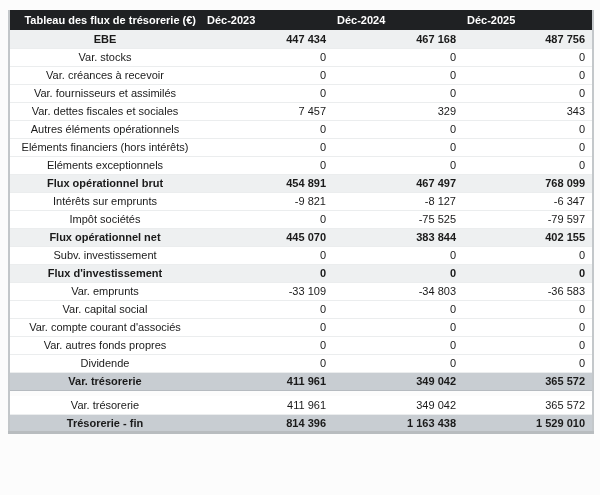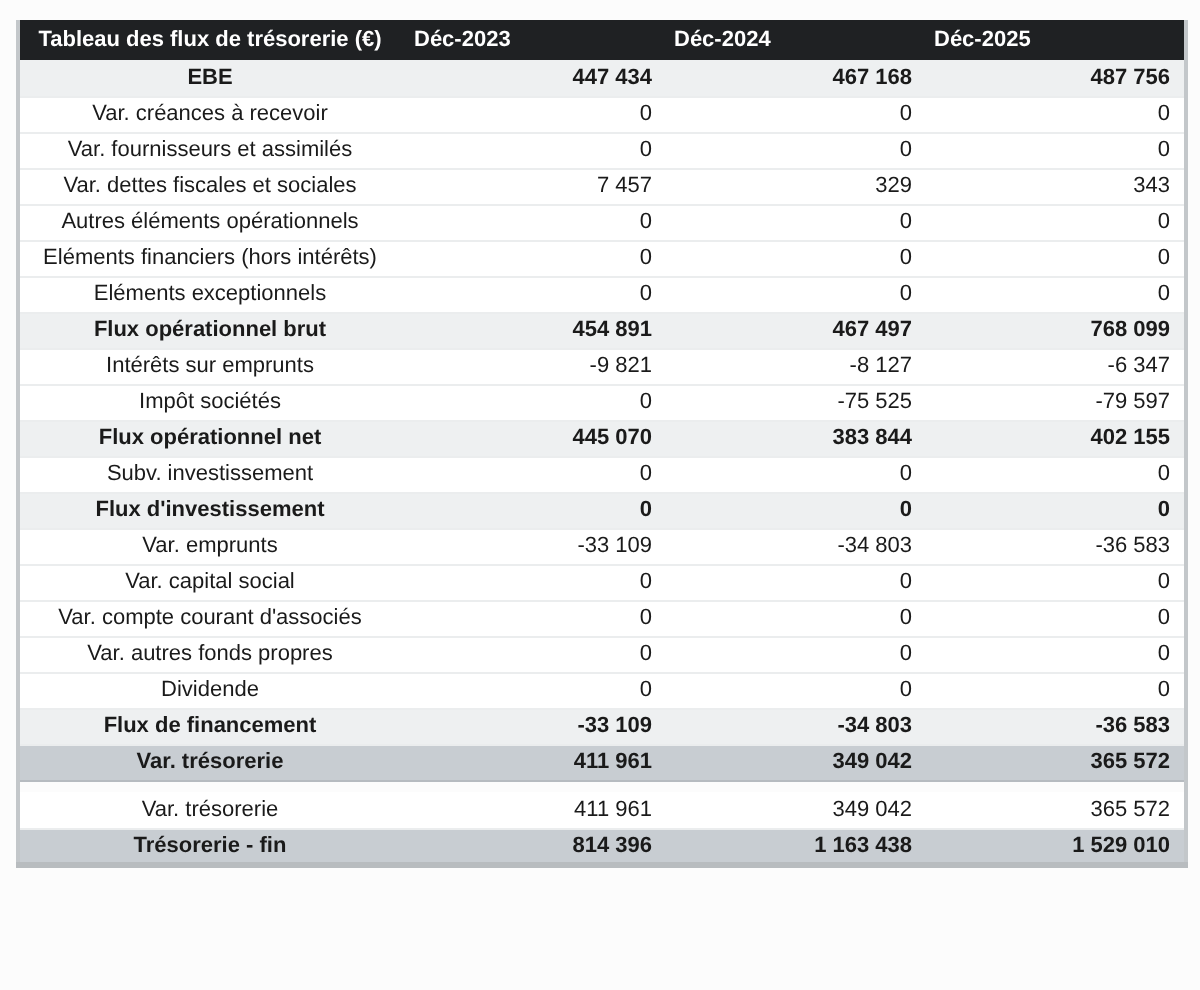--- a/index.html
+++ b/index.html
@@ -35,21 +35,21 @@
   col.c-num{width:130px;}
   thead th{
     background:var(--header-bg);
     color:var(--header-fg);
     font-weight:bold;
     height:20px;
     padding:0 7px 0 4px;
     white-space:nowrap;
     overflow:hidden;
   }
-  thead th.label{text-align:center;}
+  thead th.label{text-align:right;}
   thead th.num{text-align:left;}
   tbody td{
     height:18px;
     padding:0 7px 0 4px;
     white-space:nowrap;
     overflow:hidden;
     border-bottom:1px solid var(--row-line);
   }
   tbody td.label{text-align:center;}
   tbody td.num{text-align:right;}
@@ -88,20 +88,26 @@
       </tr>
     </thead>
     <tbody id="rows">
         <tr class="section">
           <td class="label">EBE</td>
           <td class="num">447 434</td>
           <td class="num">467 168</td>
           <td class="num">487 756</td>
         </tr>
         <tr class="plain">
+          <td class="label">Var. stocks</td>
+          <td class="num">0</td>
+          <td class="num">0</td>
+          <td class="num">0</td>
+        </tr>
+        <tr class="plain">
           <td class="label">Var. créances à recevoir</td>
           <td class="num">0</td>
           <td class="num">0</td>
           <td class="num">0</td>
         </tr>
         <tr class="plain">
           <td class="label">Var. fournisseurs et assimilés</td>
           <td class="num">0</td>
           <td class="num">0</td>
           <td class="num">0</td>
@@ -188,26 +194,20 @@
           <td class="label">Var. autres fonds propres</td>
           <td class="num">0</td>
           <td class="num">0</td>
           <td class="num">0</td>
         </tr>
         <tr class="plain">
           <td class="label">Dividende</td>
           <td class="num">0</td>
           <td class="num">0</td>
           <td class="num">0</td>
-        </tr>
-        <tr class="section">
-          <td class="label">Flux de financement</td>
-          <td class="num">-33 109</td>
-          <td class="num">-34 803</td>
-          <td class="num">-36 583</td>
         </tr>
         <tr class="band">
           <td class="label">Var. trésorerie</td>
           <td class="num">411 961</td>
           <td class="num">349 042</td>
           <td class="num">365 572</td>
         </tr>
         <tr class="separator">
           <td colspan="4"></td>
         </tr>

